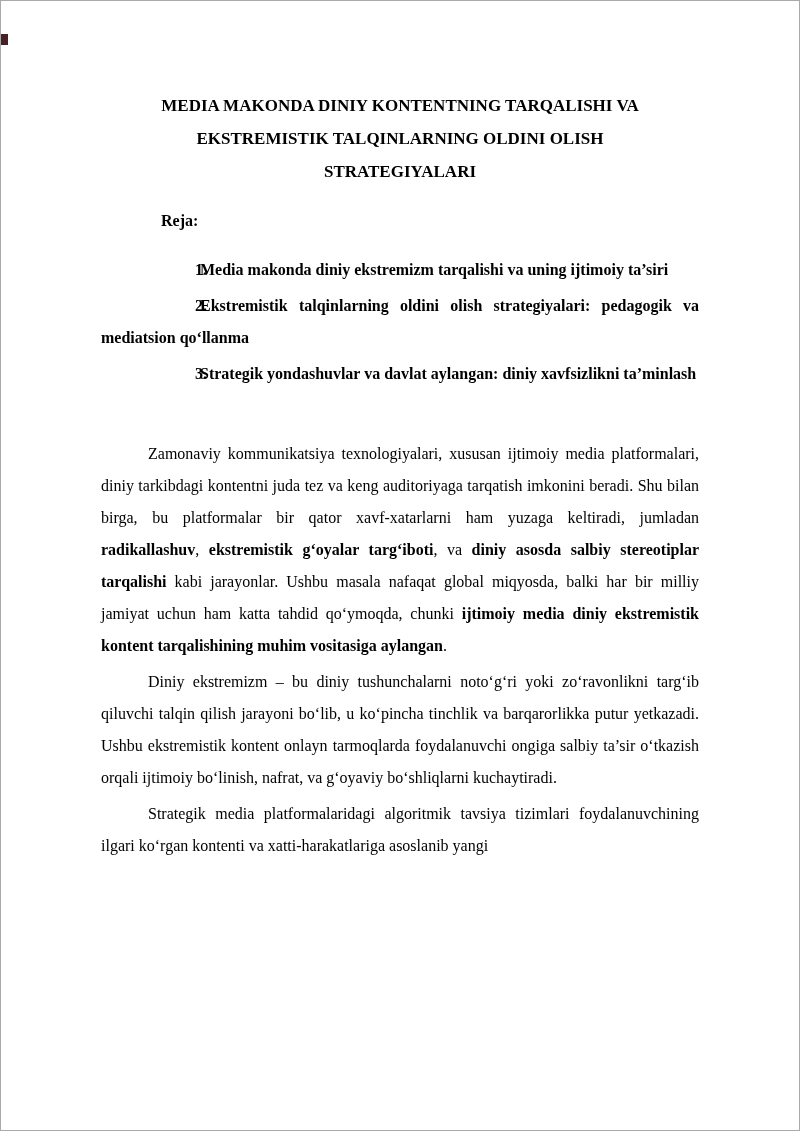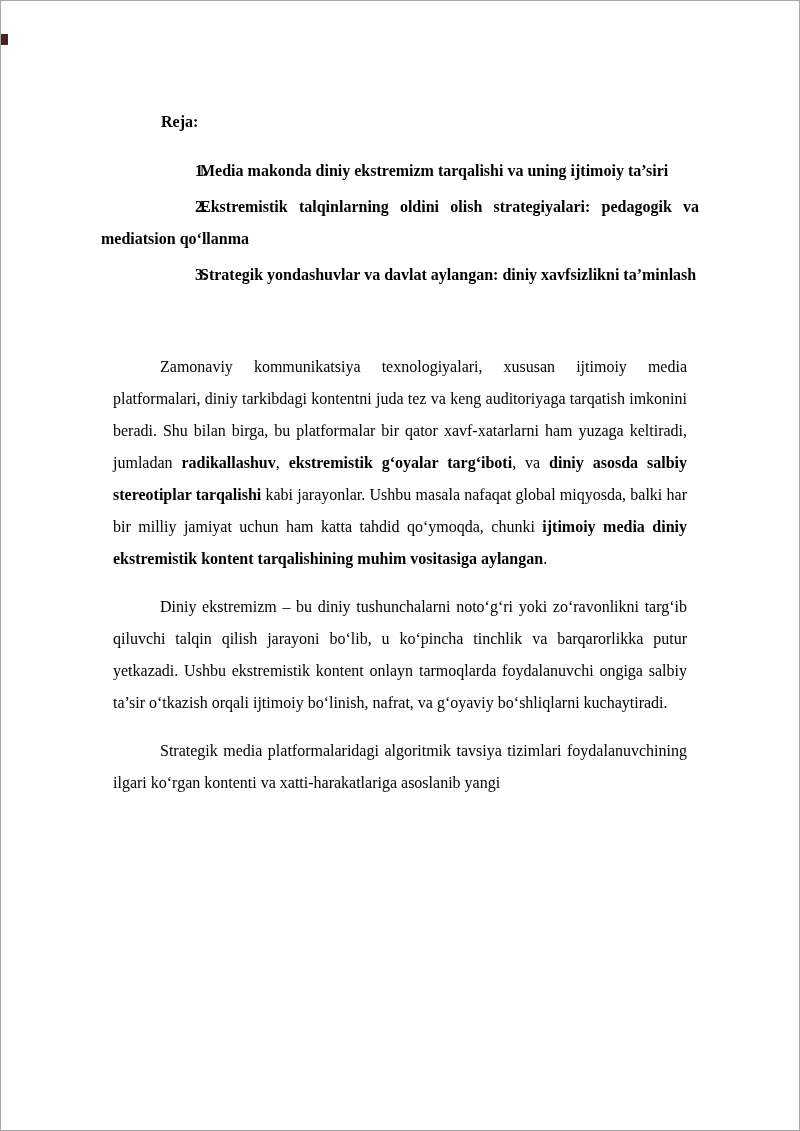--- a/index.html
+++ b/index.html
@@ -47,32 +47,37 @@
     text-indent: 47px;
     font-weight: bold;
     text-align: justify;
   }
   .outline-item .num {
     display: inline-block;
     width: 52px;
   }
   .gap { height: 40px; }
   .body-para {
-    margin: 16px;
+    margin: 4px;
     text-indent: 47px;
     text-align: justify;
   }
   .body-para b { font-weight: bold; }
 </style>
 </head>
 <body>
 
 <div class="page">
   <div class="edge-mark"></div>
 
+  <h1 class="title" id="doc-title">
+      <span class="tline">MEDIA MAKONDA DINIY KONTENTNING TARQALISHI VA</span>
+      <span class="tline">EKSTREMISTIK TALQINLARNING OLDINI OLISH</span>
+      <span class="tline">STRATEGIYALARI</span>
+    </h1>
 
   <p class="reja">Reja:</p>
 
   <div id="outline">
       <p class="outline-item"><span class="num">1.</span><span>Media makonda diniy ekstremizm tarqalishi va uning ijtimoiy ta’siri</span></p>
       <p class="outline-item"><span class="num">2.</span><span>Ekstremistik talqinlarning oldini olish strategiyalari: pedagogik va mediatsion qo‘llanma</span></p>
       <p class="outline-item"><span class="num">3.</span><span>Strategik yondashuvlar va davlat aylangan: diniy xavfsizlikni ta’minlash</span></p>
     </div>
 
   <div class="gap"></div>

